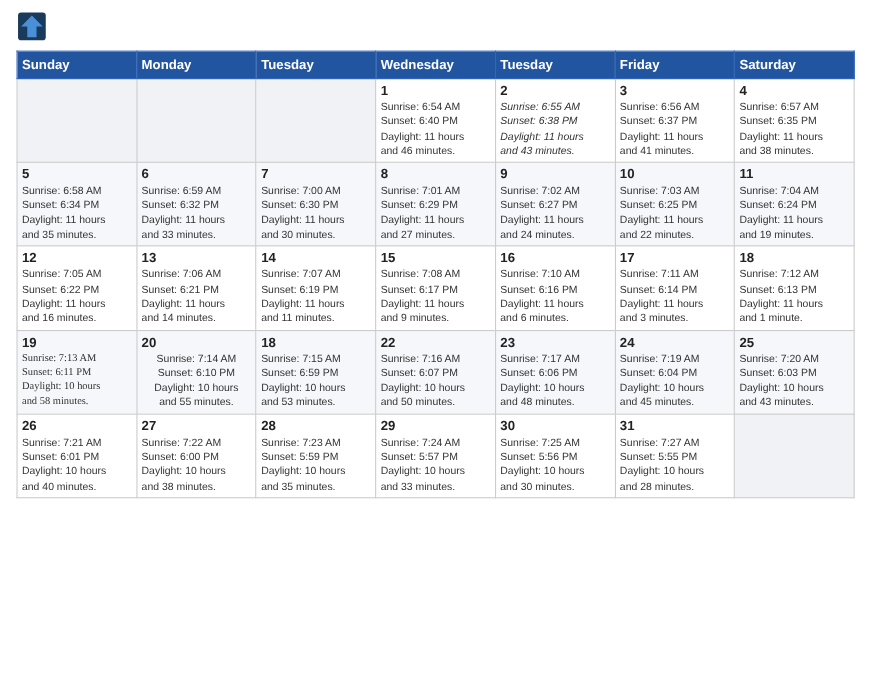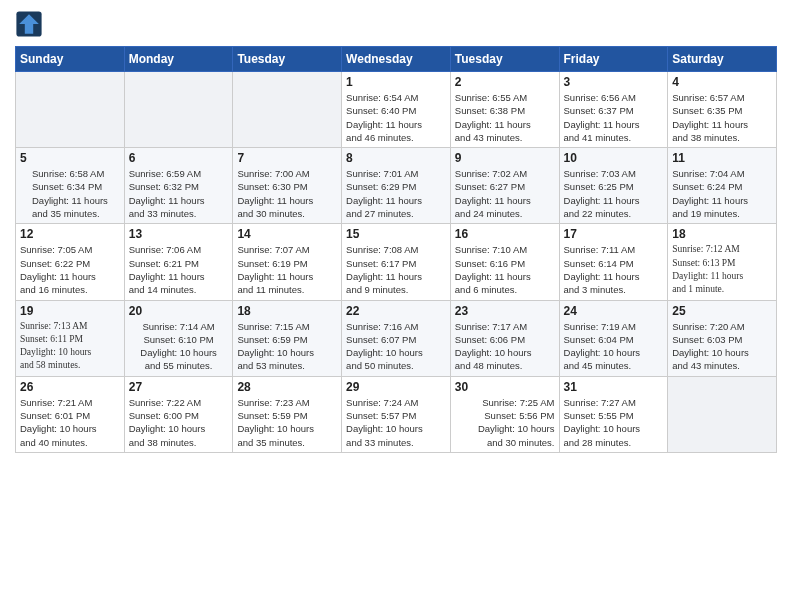--- a/index.html
+++ b/index.html
@@ -138,21 +138,21 @@
           <td class="empty-cell"></td>
           <td>
             <span class="day-num">1</span>
             <div class="day-info" style="white-space: pre-line;">Sunrise: 6:54 AM
 Sunset: 6:40 PM
 Daylight: 11 hours
 and 46 minutes.</div>
           </td>
           <td>
             <span class="day-num">2</span>
-            <div class="day-info" style="white-space: pre-line;">Sunrise: 6:55 AM
+            <div class="day-info" style="white-space: pre-line; font-style: italic;">Sunrise: 6:55 AM
 Sunset: 6:38 PM
 Daylight: 11 hours
 and 43 minutes.</div>
           </td>
           <td>
             <span class="day-num">3</span>
             <div class="day-info" style="white-space: pre-line;">Sunrise: 6:56 AM
 Sunset: 6:37 PM
 Daylight: 11 hours
 and 41 minutes.</div>
@@ -161,21 +161,21 @@
             <span class="day-num">4</span>
             <div class="day-info" style="white-space: pre-line;">Sunrise: 6:57 AM
 Sunset: 6:35 PM
 Daylight: 11 hours
 and 38 minutes.</div>
           </td>
         </tr>
         <tr>
           <td>
             <span class="day-num">5</span>
-            <div class="day-info" style="white-space: pre-line; margin-left: 12px;">Sunrise: 6:58 AM
+            <div class="day-info" style="white-space: pre-line;">Sunrise: 6:58 AM
 Sunset: 6:34 PM
 Daylight: 11 hours
 and 35 minutes.</div>
           </td>
           <td>
             <span class="day-num">6</span>
             <div class="day-info" style="white-space: pre-line;">Sunrise: 6:59 AM
 Sunset: 6:32 PM
 Daylight: 11 hours
 and 33 minutes.</div>
@@ -254,21 +254,21 @@
           </td>
           <td>
             <span class="day-num">17</span>
             <div class="day-info" style="white-space: pre-line;">Sunrise: 7:11 AM
 Sunset: 6:14 PM
 Daylight: 11 hours
 and 3 minutes.</div>
           </td>
           <td>
             <span class="day-num">18</span>
-            <div class="day-info" style="white-space: pre-line; font-family: Liberation Serif, serif;">Sunrise: 7:12 AM
+            <div class="day-info" style="white-space: pre-line;">Sunrise: 7:12 AM
 Sunset: 6:13 PM
 Daylight: 11 hours
 and 1 minute.</div>
           </td>
         </tr>
         <tr>
           <td>
             <span class="day-num">19</span>
             <div class="day-info" style="white-space: pre-line; font-family: Liberation Serif, serif;">Sunrise: 7:13 AM
 Sunset: 6:11 PM
@@ -342,21 +342,21 @@
           </td>
           <td>
             <span class="day-num">29</span>
             <div class="day-info" style="white-space: pre-line;">Sunrise: 7:24 AM
 Sunset: 5:57 PM
 Daylight: 10 hours
 and 33 minutes.</div>
           </td>
           <td>
             <span class="day-num">30</span>
-            <div class="day-info" style="white-space: pre-line; text-align: right;">Sunrise: 7:25 AM
+            <div class="day-info" style="white-space: pre-line;">Sunrise: 7:25 AM
 Sunset: 5:56 PM
 Daylight: 10 hours
 and 30 minutes.</div>
           </td>
           <td>
             <span class="day-num">31</span>
             <div class="day-info" style="white-space: pre-line;">Sunrise: 7:27 AM
 Sunset: 5:55 PM
 Daylight: 10 hours
 and 28 minutes.</div>

